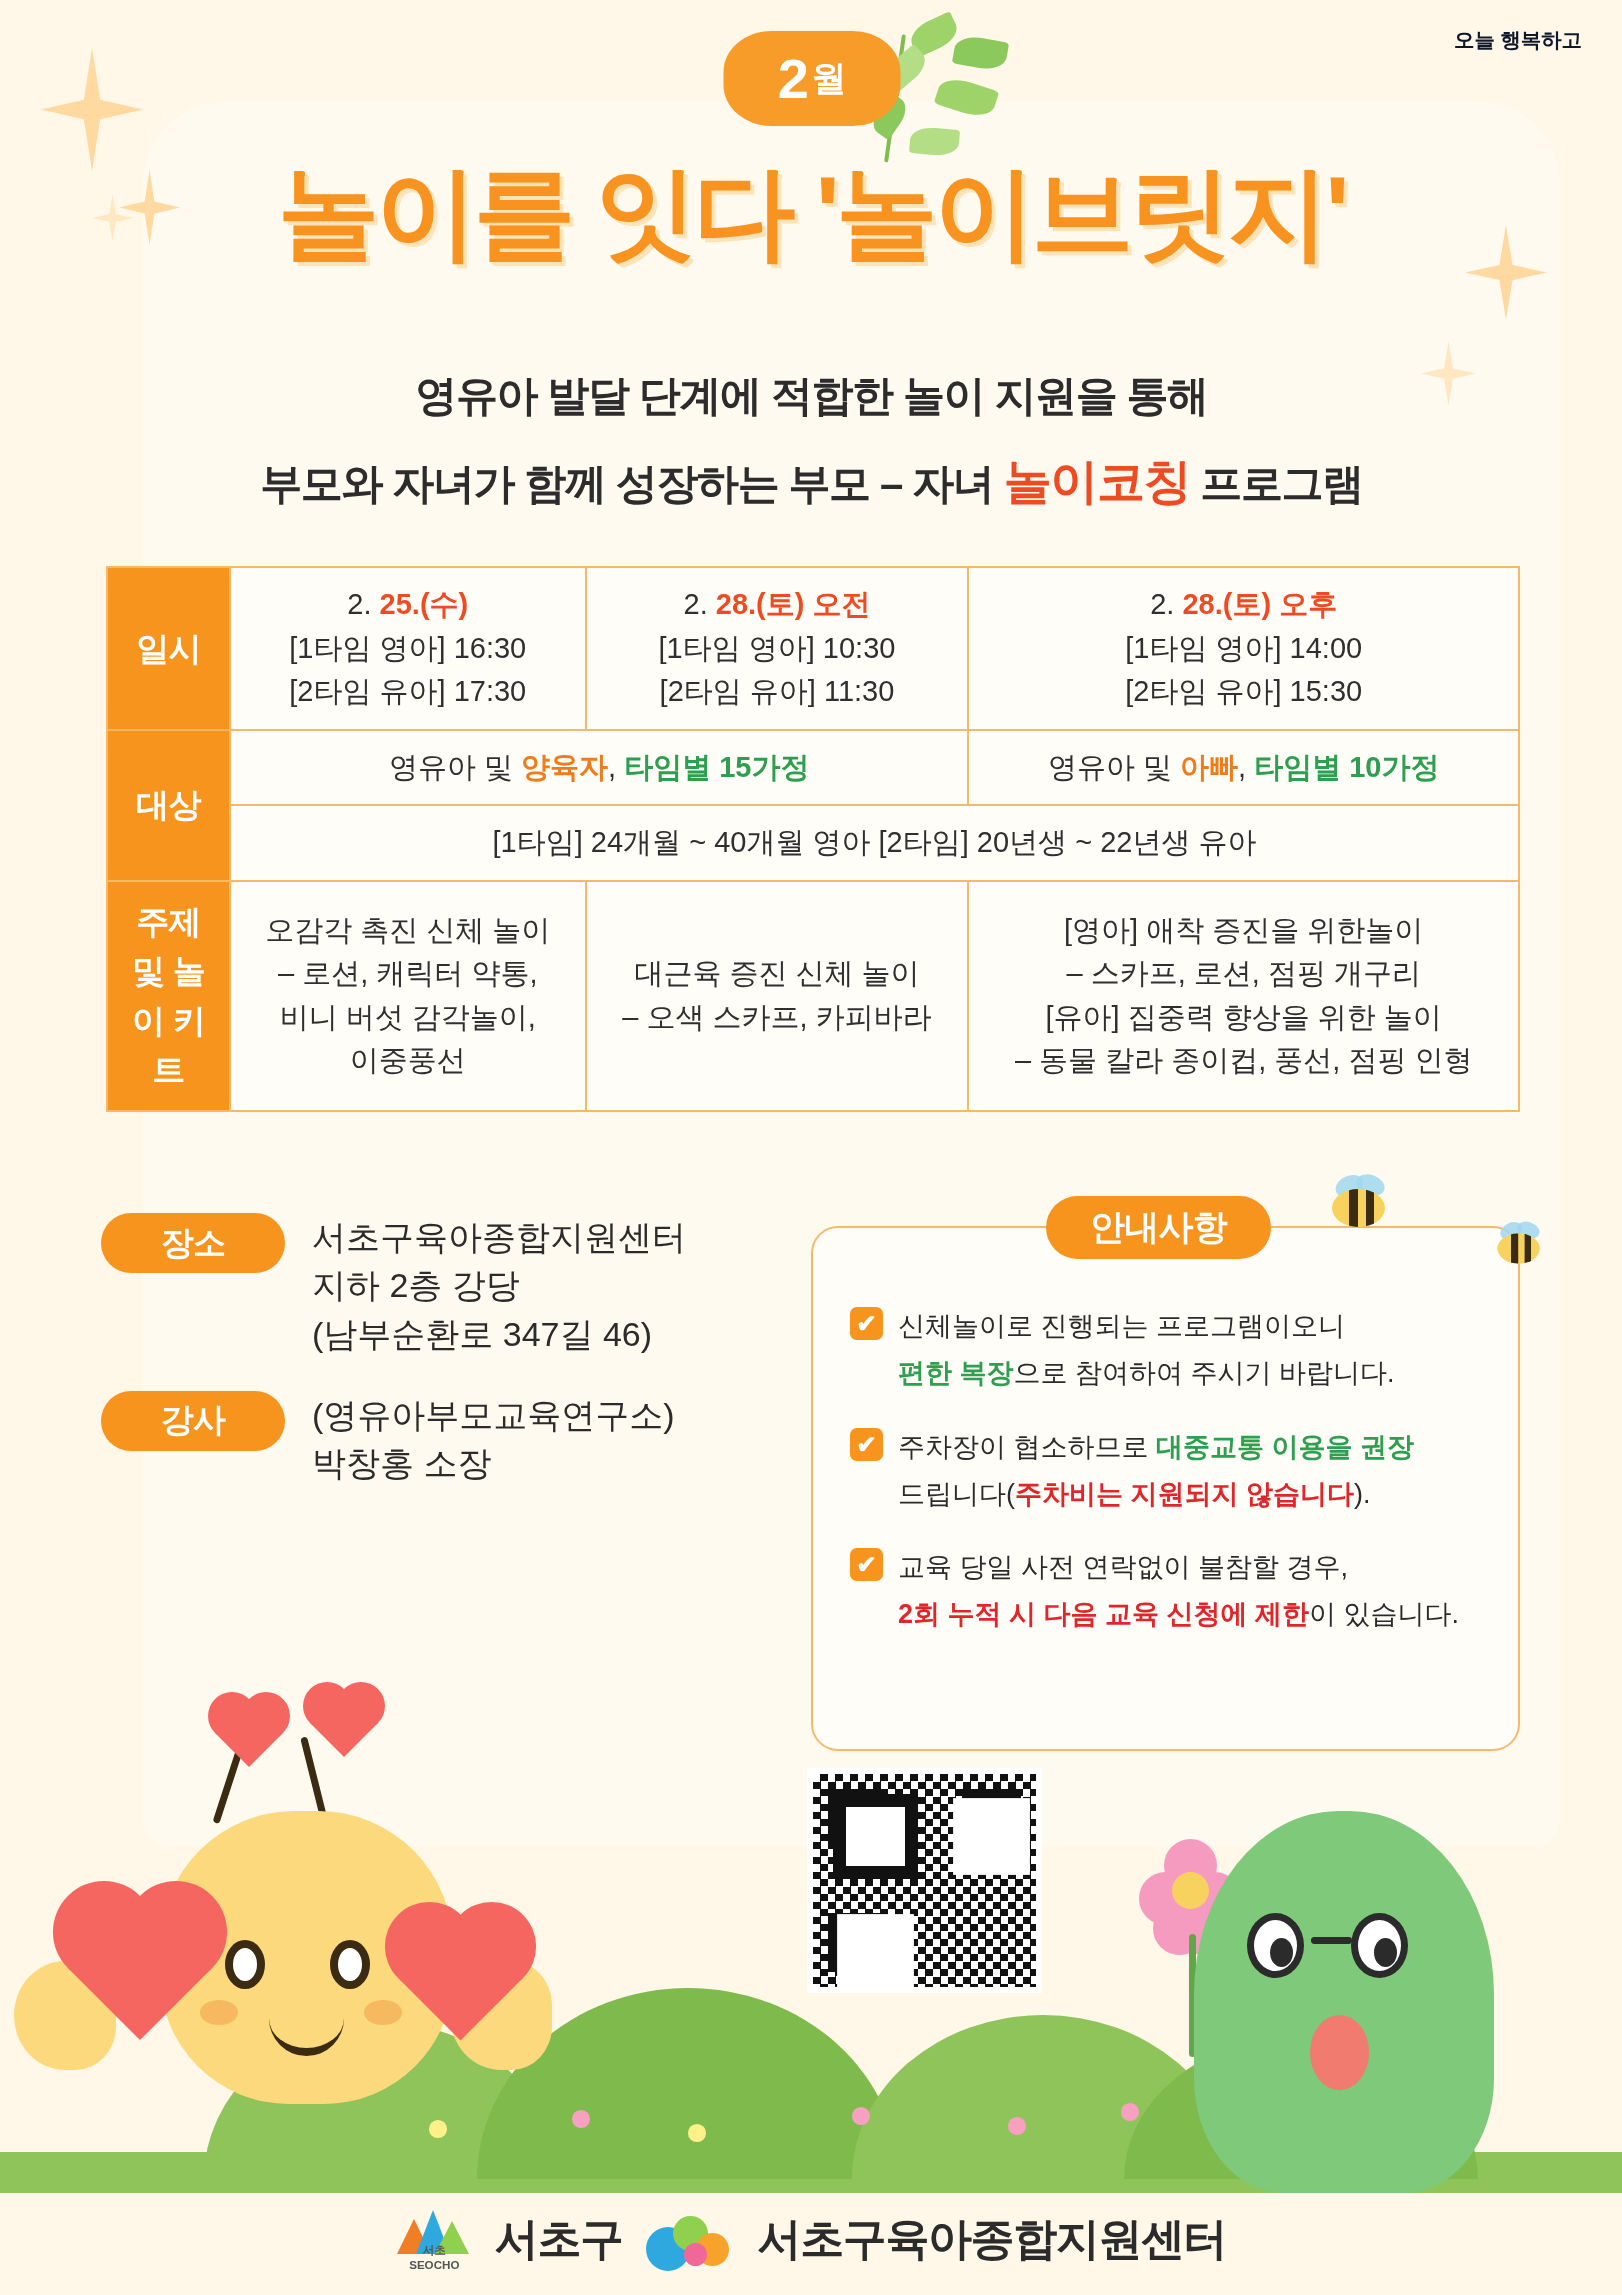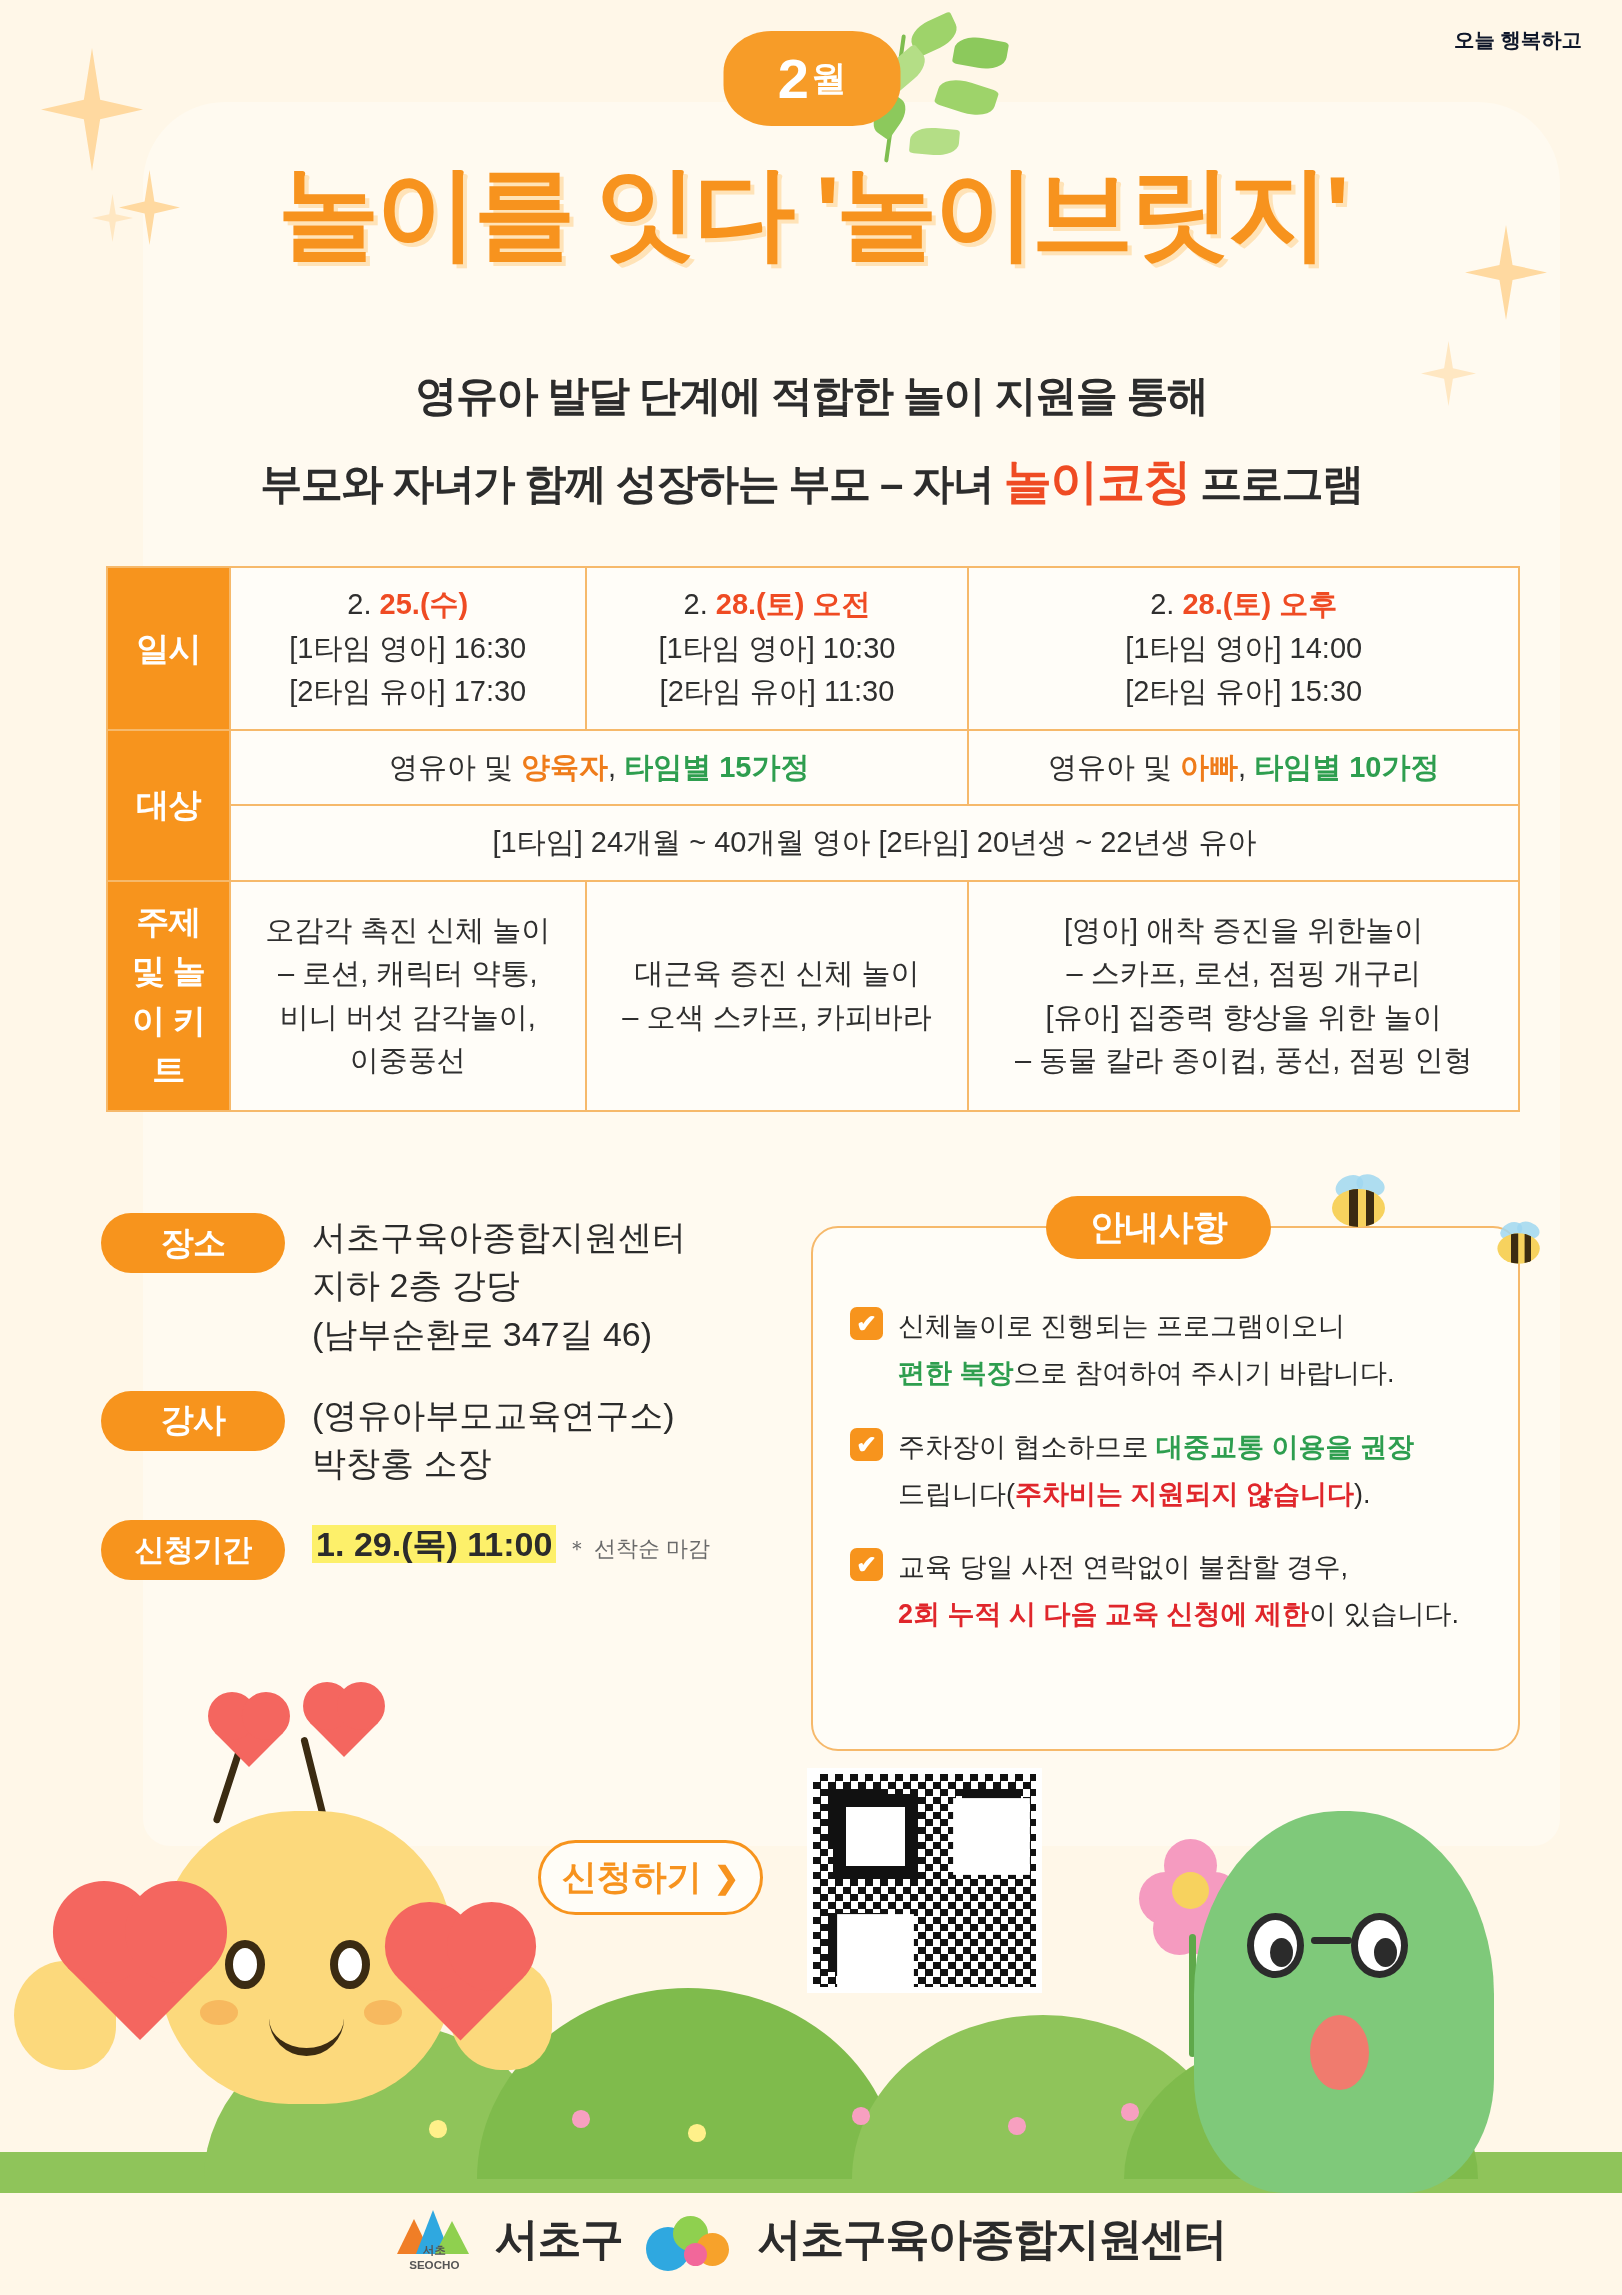--- a/index.html
+++ b/index.html
@@ -381,27 +381,20 @@
         <div>(남부순환로 347길 46)</div>
       </div>
     </div>
     <div class="lrow">
       <div class="pill">강사</div>
       <div class="lval">
         <div>(영유아부모교육연구소)</div>
         <div>박창홍 소장</div>
       </div>
     </div>
-    <div class="lrow">
-      <div class="pill" style="font-size:30px">신청기간</div>
-      <div class="lval">
-        <span class="hl-yellow">1. 29.(목) 11:00</span>
-        <span class="small-note">＊ 선착순 마감</span>
-      </div>
-    </div>
   </div>
 
   <div class="notice-box">
     <div class="notice-list">
       <div class="nitem">
         <div class="chk">✔</div>
         <div class="ntext">
           <span>신체놀이로 진행되는 프로그램이오니</span><br>
           <span class="g">편한 복장</span><span>으로 참여하여 주시기 바랍니다.</span>
         </div>
@@ -434,24 +427,20 @@
   </div>
   <div class="bee bee2">
     <div class="bee-wing w1"></div>
       <div class="bee-wing w2"></div>
     <div class="bee-body">
         <div class="bee-stripe s1"></div>
         <div class="bee-stripe s2"></div>
       </div>
   </div>
 
-  <div class="apply-btn">
-    <span>신청하기</span>
-    <span class="arrow">❯</span>
-  </div>
   <div class="qr">
     <div class="qr-inner1"></div>
       <div class="qr-inner2"></div>
       <div class="qr-inner3"></div>
   </div>
 
   <div class="ground"></div>
   <div class="bush b1"></div>
   <div class="bush b2"></div>
   <div class="bush b3"></div>

